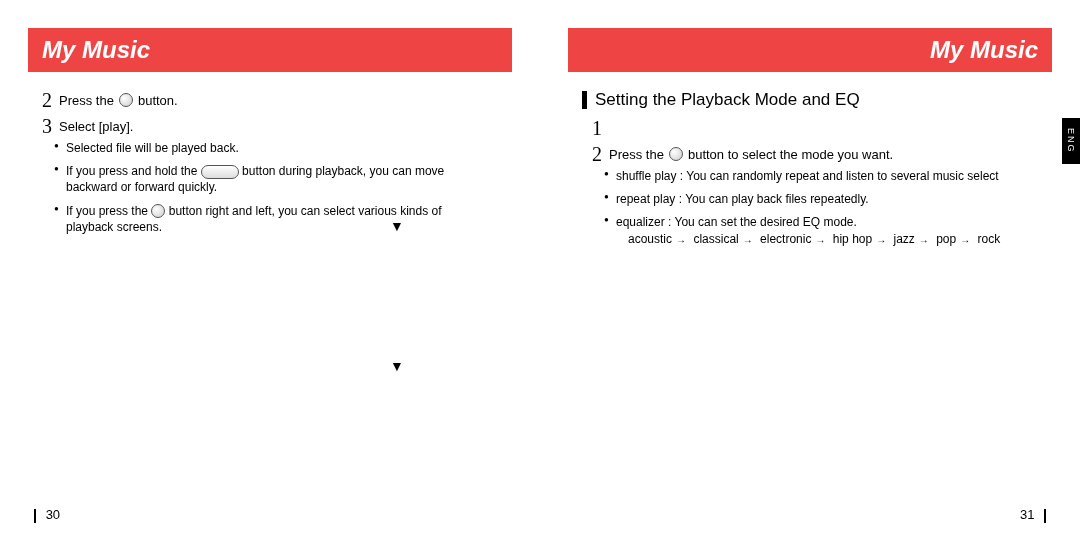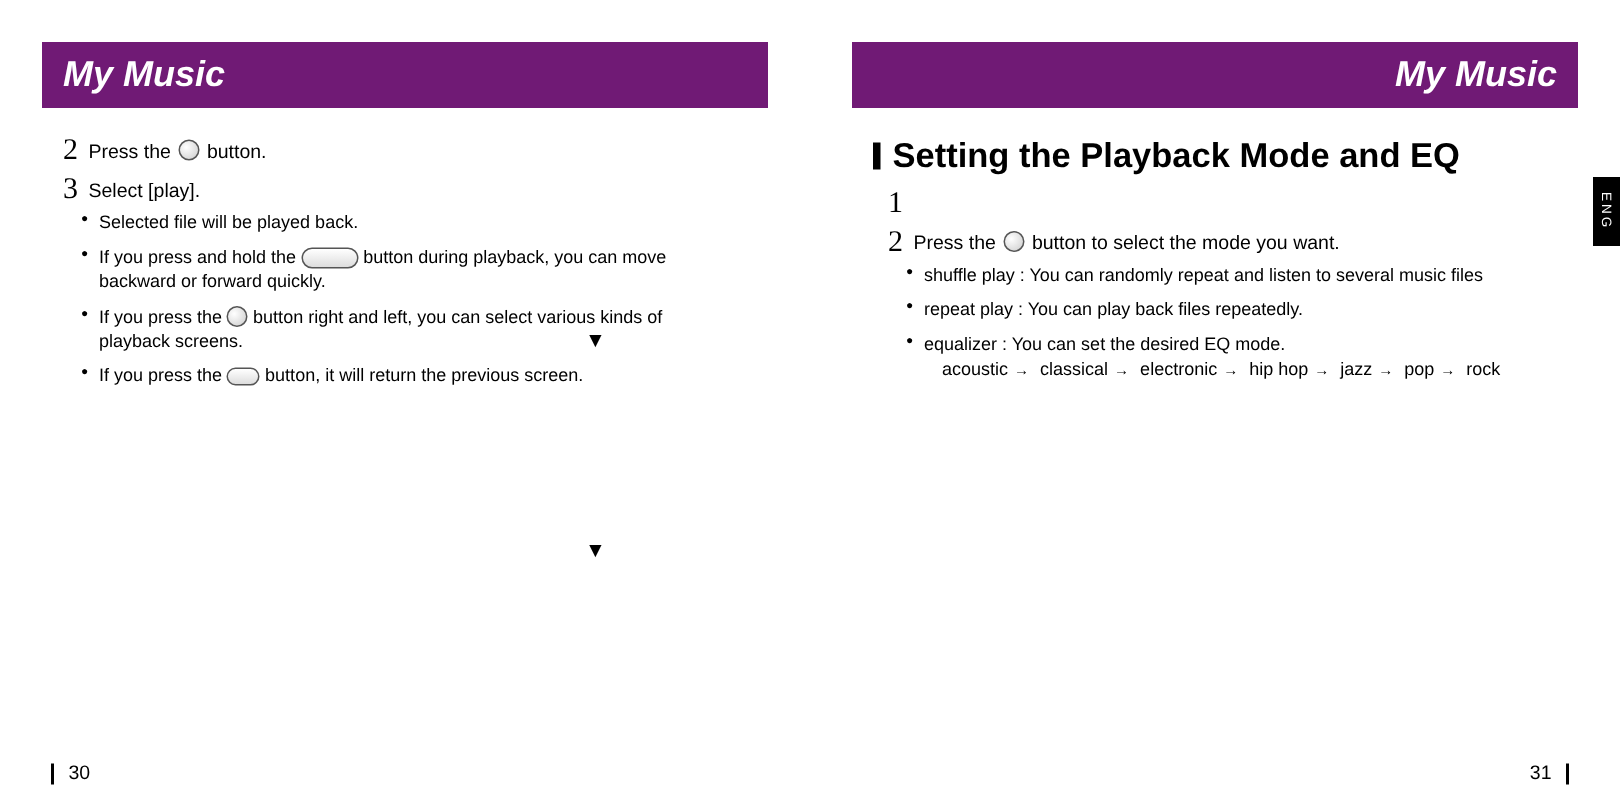--- a/index.html
+++ b/index.html
@@ -18,21 +18,21 @@
     height: 100%;
   }
   .page {
     width: 50%;
     height: 100%;
     position: relative;
     padding: 28px 28px 20px 28px;
   }
   .page-left { border-right: none; }
   .header-bar {
-    background: #701a75;
+    background: #ef4444;
     color: #fff;
     font-weight: bold;
     font-style: italic;
     font-size: 24px;
     padding: 8px 14px;
     display: flex;
     align-items: center;
     margin-bottom: 18px;
     width: 100%;
   }
@@ -101,22 +101,22 @@
     padding-left: 14px;
     padding-right: 20px;
   }
   .body-right {
     padding-left: 14px;
     padding-right: 10px;
   }
   .section-hdr {
     display: flex;
     align-items: center;
-    font-size: 23px;
-    font-weight: bold;
+    font-size: 17px;
+    font-weight: normal;
     margin: 0 0 8px 0;
   }
   .section-hdr .bar {
     display: inline-block;
     width: 5px;
     height: 18px;
     background: #000;
     margin-right: 8px;
   }
   .arrows {
@@ -191,25 +191,20 @@
         <li>
           <span>If you press and hold the</span>
           <span class="icon-pill"></span>
           <span>button during playback, you can move backward or forward quickly.</span>
         </li>
         <li>
           <span>If you press the</span>
           <span class="icon-circle"></span>
           <span>button right and left, you can select various kinds of playback screens.</span>
         </li>
-        <li>
-          <span>If you press the</span>
-          <span class="icon-small-pill"></span>
-          <span>button, it will return the previous screen.</span>
-        </li>
       </ul>
     </div>
 
     <div class="arrows arrow1">▼</div>
     <div class="arrows arrow2">▼</div>
 
     <div class="page-num page-num-left">
       <span class="pn-bar"></span>
       <span style="margin-left:6px">30</span>
     </div>
@@ -232,21 +227,21 @@
         </div>
 
         <div class="step-line">
           <span class="step-num">2</span>
           <span>Press the</span>
           <span class="icon-circle"></span>
           <span>button to select the mode you want.</span>
         </div>
 
         <ul class="bullets">
-          <li>shuffle play : You can randomly repeat and listen to several music files</li>
+          <li>shuffle play : You can randomly repeat and listen to several music select</li>
           <li>repeat play : You can play back files repeatedly.</li>
           <li>
             <span>equalizer : You can set the desired EQ mode.</span>
             <div class="indent-sub">
               <span>acoustic</span><span class="chain-arrow">→</span>
               <span>classical</span><span class="chain-arrow">→</span>
               <span>electronic</span><span class="chain-arrow">→</span>
               <span>hip hop</span><span class="chain-arrow">→</span>
               <span>jazz</span><span class="chain-arrow">→</span>
               <span>pop</span><span class="chain-arrow">→</span>

